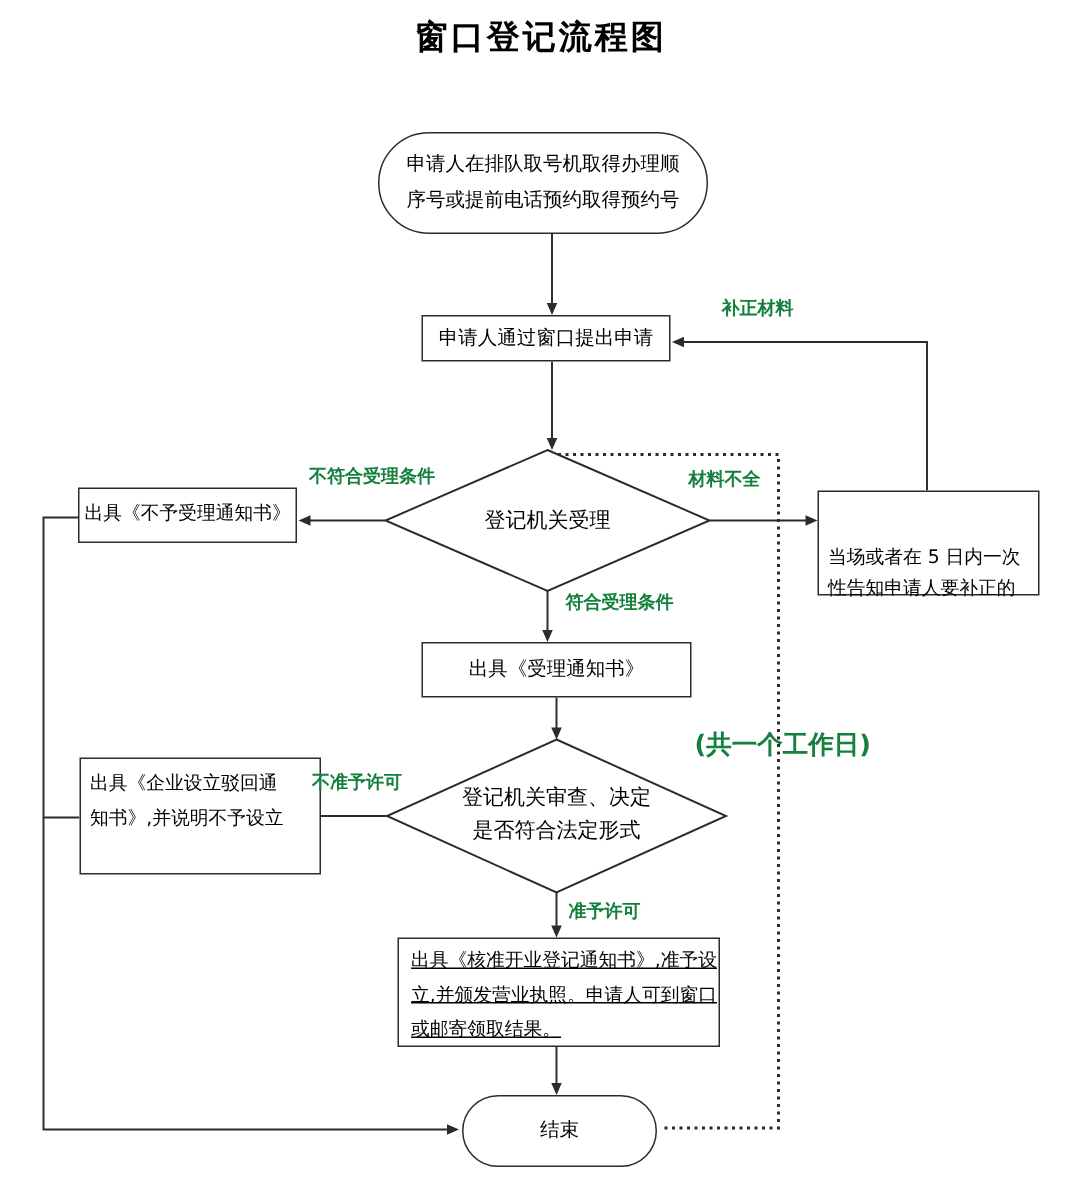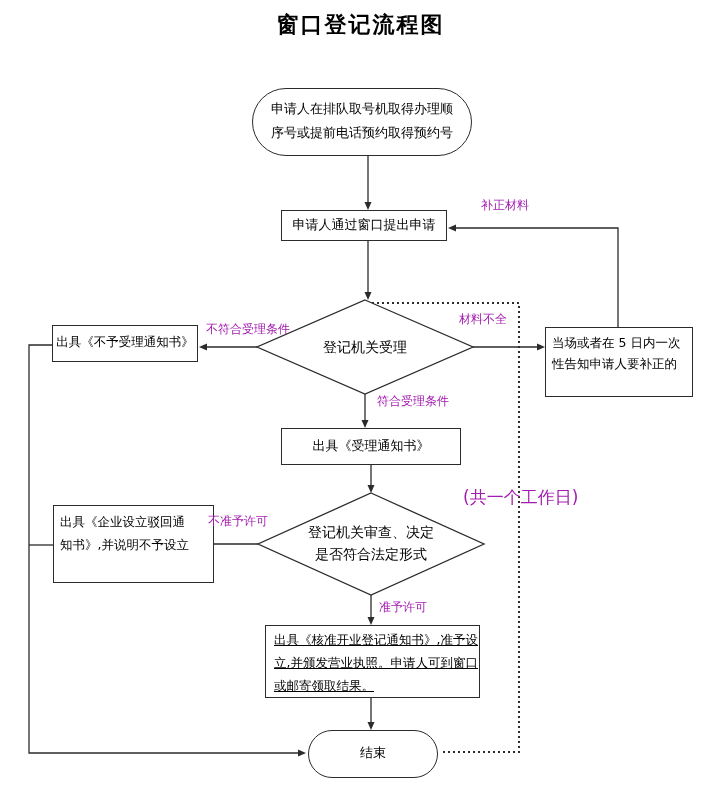--- a/index.html
+++ b/index.html
@@ -9,21 +9,21 @@
     overflow:hidden;
   }
   #wires{position:absolute;left:0;top:0;width:721px;height:792px;}
   .node{position:absolute;box-sizing:border-box;background:#fff;border:1px solid #2b2b2b;}
   .center{display:flex;flex-direction:column;align-items:center;justify-content:center;text-align:center;font-family:Liberation Mono, monospace;}
   .stadium{border-radius:34px;}
   .txt{font-size:13px;line-height:24px;white-space:nowrap;}
   .txt-sm{font-size:12.5px;line-height:23px;white-space:nowrap;}
   .leftpad{padding:4px 6px;}
   .dtext{position:absolute;text-align:center;font-size:14px;line-height:22px;white-space:nowrap;}
-  .elabel{position:absolute;font-size:12px;line-height:14px;white-space:nowrap;color:#a21caf;}
+  .elabel{position:absolute;font-size:12px;line-height:14px;white-space:nowrap;color:#15803d;font-weight:bold;}
   .title{position:absolute;left:0;top:10px;width:721px;text-align:center;
          font-size:22px;font-weight:bold;letter-spacing:2px;
          font-family:"DejaVu Serif","Liberation Serif",serif;}
 </style>
 </head>
 <body>
 
 <div id="canvas">
 
   <svg id="wires" viewBox="0 0 721 792" xmlns="http://www.w3.org/2000/svg">
@@ -86,21 +86,21 @@
     <div class="txt">申请人通过窗口提出申请</div>
   </div>
 
   <div class="dtext" style="left:295px;top:336px;width:140px;">登记机关受理</div>
 
   <div class="node center" style="left:52px;top:325px;width:146px;height:37px;">
     <div class="txt-sm">出具《不予受理通知书》</div>
   </div>
 
   <div class="node leftpad" style="left:545px;top:327px;width:148px;height:70px;">
-    <div class="txt-sm" style="line-height:21px;">当场或者在 5 日内一次</div>
+    <div class="txt-sm" style="line-height:21px;margin-top:28px;">当场或者在 5 日内一次</div>
     <div class="txt-sm" style="line-height:21px;">性告知申请人要补正的</div>
   </div>
 
   <div class="node center" style="left:281px;top:428px;width:180px;height:37px;">
     <div class="txt">出具《受理通知书》</div>
   </div>
 
   <div class="dtext" style="left:301px;top:521px;width:140px;">
     <div>登记机关审查、决定</div>
     <div>是否符合法定形式</div>
@@ -115,20 +115,20 @@
     <div class="txt-sm">出具《核准开业登记通知书》,准予设</div>
     <div class="txt-sm">立,并颁发营业执照。申请人可到窗口</div>
     <div class="txt-sm">或邮寄领取结果。</div>
   </div>
 
   <div class="node stadium center" style="left:308px;top:730px;width:130px;height:48px;border-radius:24px;">
     <div class="txt">结束</div>
   </div>
 
   <div class="elabel" style="left:481px;top:198px;">补正材料</div>
-  <div class="elabel" style="left:206px;top:322px;">不符合受理条件</div>
+  <div class="elabel" style="left:206px;top:310px;">不符合受理条件</div>
   <div class="elabel" style="left:459px;top:312px;">材料不全</div>
   <div class="elabel" style="left:377px;top:394px;">符合受理条件</div>
   <div class="elabel" style="left:208px;top:514px;">不准予许可</div>
   <div class="elabel" style="left:379px;top:600px;">准予许可</div>
   <div class="elabel" style="left:463px;top:490px;font-size:17px;">(共一个工作日)</div>
 
 </div>
 
 </body></html>

